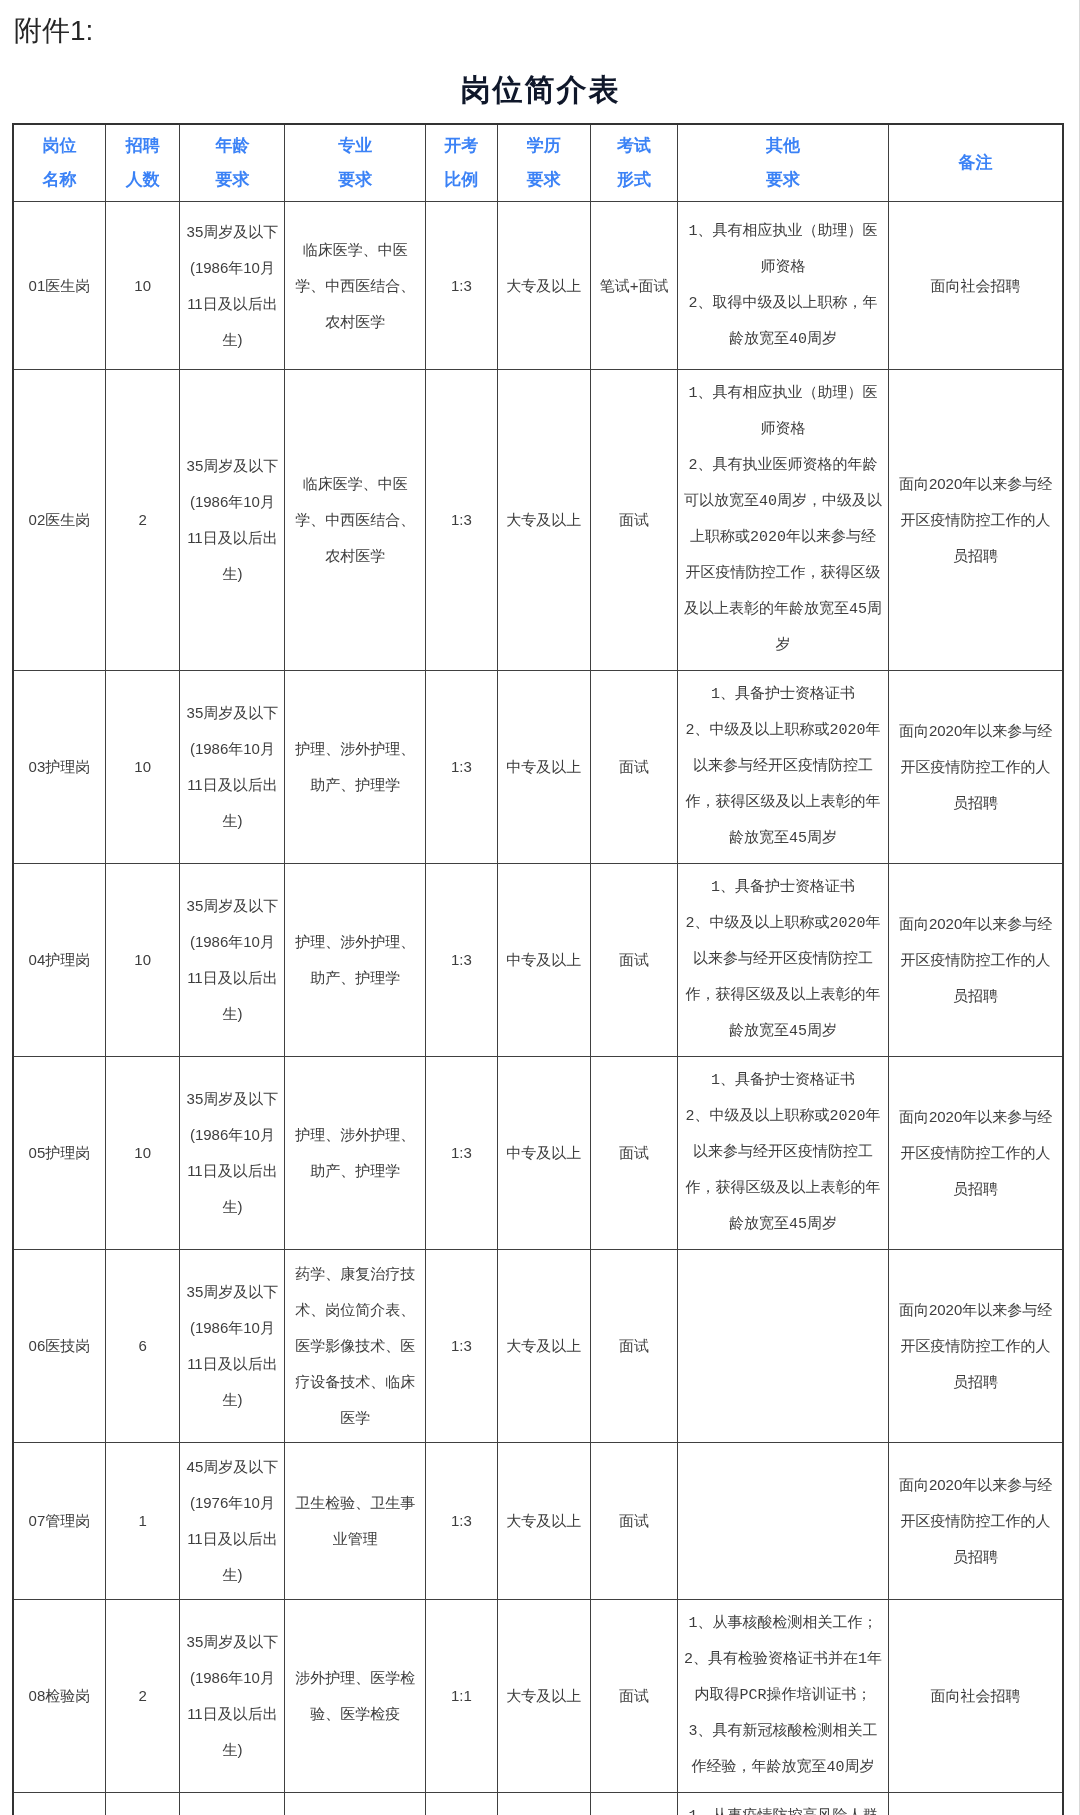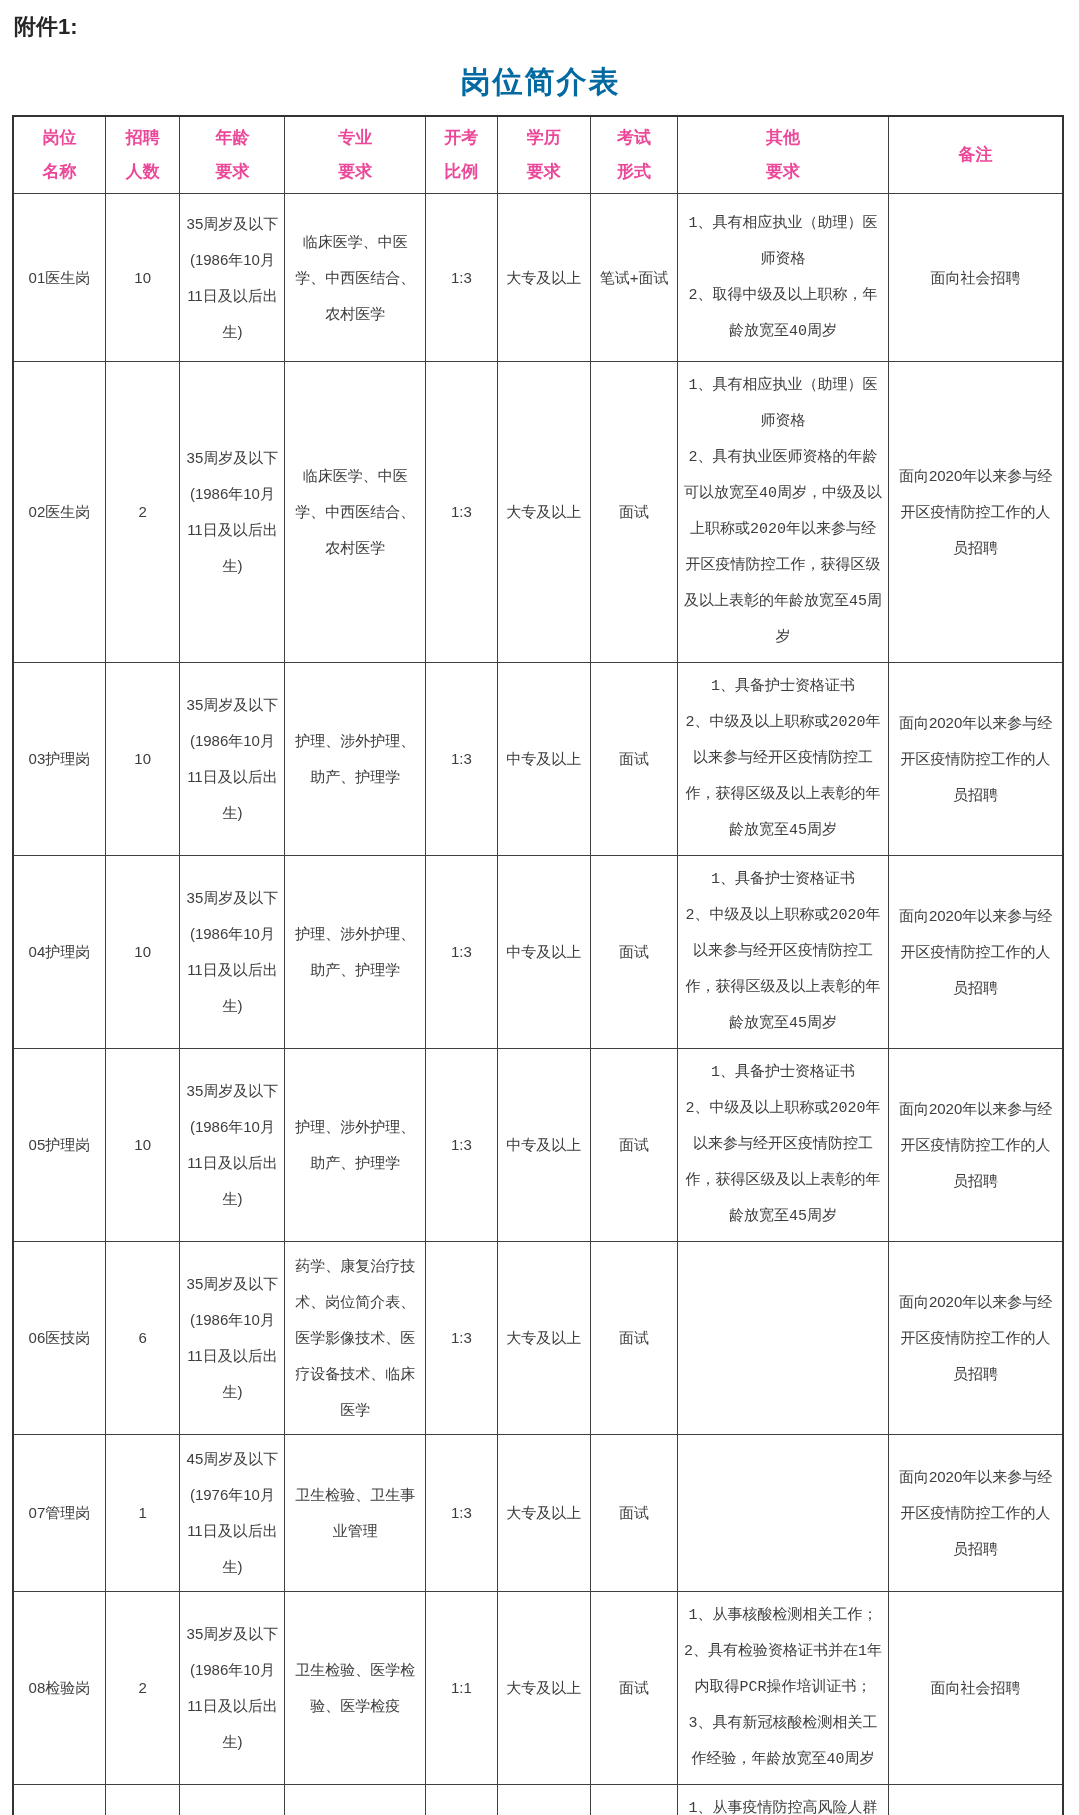--- a/index.html
+++ b/index.html
@@ -11,29 +11,29 @@
   }
   .page {
     width: 1080px;
     min-height: 1815px;
     padding: 8px 10px 4px 12px;
     border-right: 1px solid #d9d9d9;
     border-bottom: 1px solid #d9d9d9;
     background: #fff;
   }
   .attachment {
-    font-size: 22px;
-    font-weight: 700;
+    font-size: 28px;
+    font-weight: 400;
     color: #262626;
     margin: 4px 0 20px 2px;
   }
   .doc-title {
     font-size: 30px;
     font-weight: 700;
-    color: #0369a1;
+    color: #0f172a;
     text-align: center;
     margin: 2px 0 12px 0;
     letter-spacing: 2px;
   }
   table.jobs {
     width: 1052px;
     border-collapse: collapse;
     table-layout: fixed;
   }
   table.jobs th, table.jobs td {
@@ -45,21 +45,21 @@
     font-size: 15px;
     line-height: 2.4;
     color: #3d3d3d;
     overflow-wrap: break-word;
   }
   table.jobs { border: 2px solid #333333; }
   table.jobs thead th {
     font-size: 17px;
     font-weight: 700;
     line-height: 2.0;
-    color: #ec4899;
+    color: #3b82f6;
     height: 68px;
     padding: 4px 2px;
   }
   td.c-other {
     text-align: left;
     padding-left: 12px;
     padding-right: 8px;
     font-family: Liberation Mono, monospace;
   }
   
@@ -193,21 +193,21 @@
     <td class="c-ratio">1:3</td>
     <td class="c-edu">大专及以上</td>
     <td class="c-exam">面试</td>
     <td class="c-other"></td>
     <td class="c-remark">面向2020年以来参与经开区疫情防控工作的人员招聘</td>
   </tr>
         <tr>
     <td class="c-pos">08检验岗</td>
     <td class="c-count">2</td>
     <td class="c-age">35周岁及以下(1986年10月11日及以后出生)</td>
-    <td class="c-major">卫生检验、医学检验、医学检疫</td>
+    <td class="c-major">涉外护理、医学检验、医学检疫</td>
     <td class="c-ratio">1:1</td>
     <td class="c-edu">大专及以上</td>
     <td class="c-exam">面试</td>
     <td class="c-other">1、从事核酸检测相关工作；
 2、具有检验资格证书并在1年内取得PCR操作培训证书；
 3、具有新冠核酸检测相关工作经验，年龄放宽至40周岁</td>
     <td class="c-remark">面向社会招聘</td>
   </tr>
         <tr>
     <td class="c-pos">09驾驶员</td>

